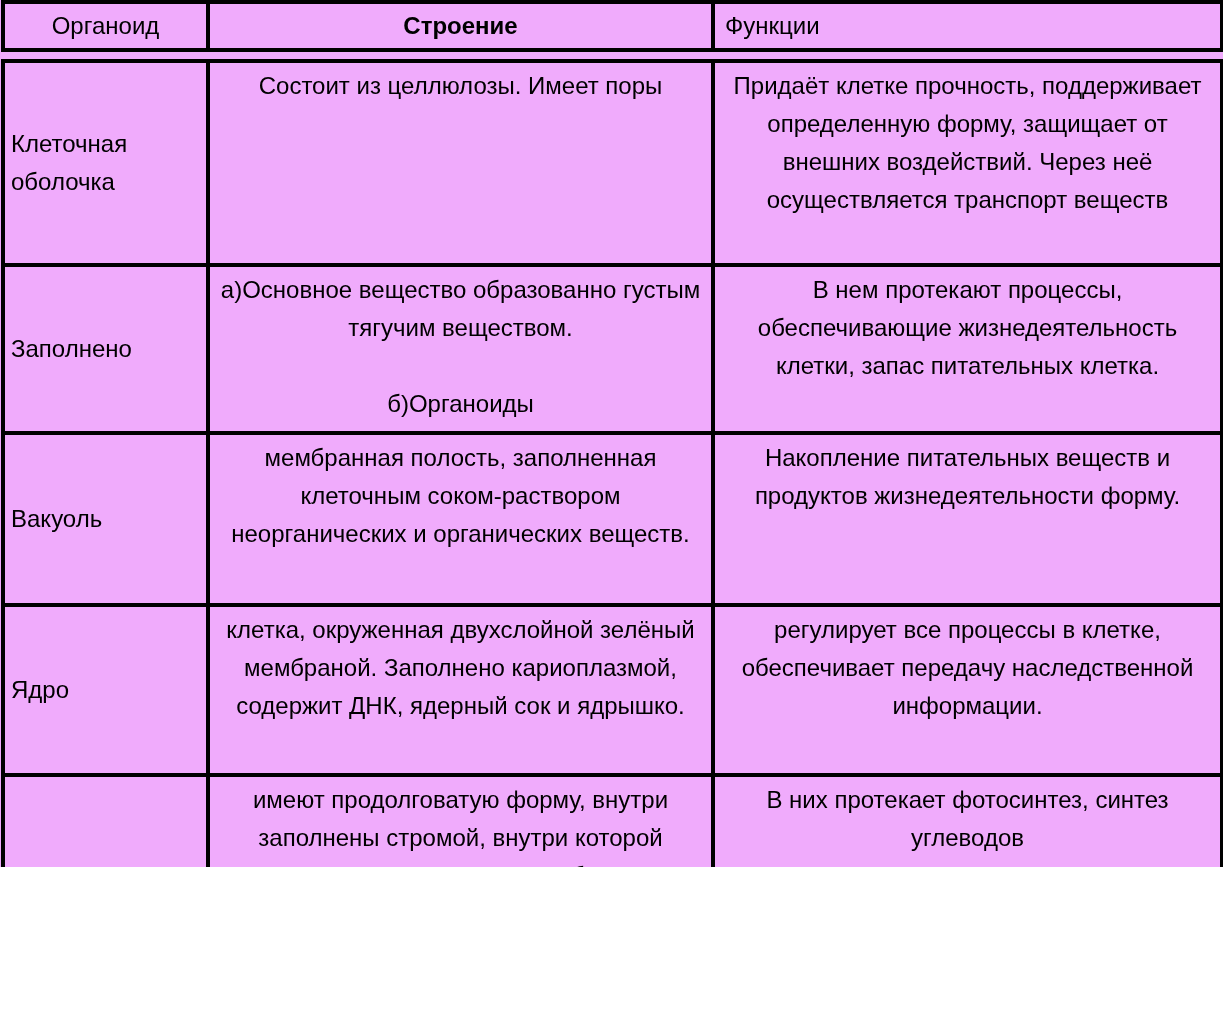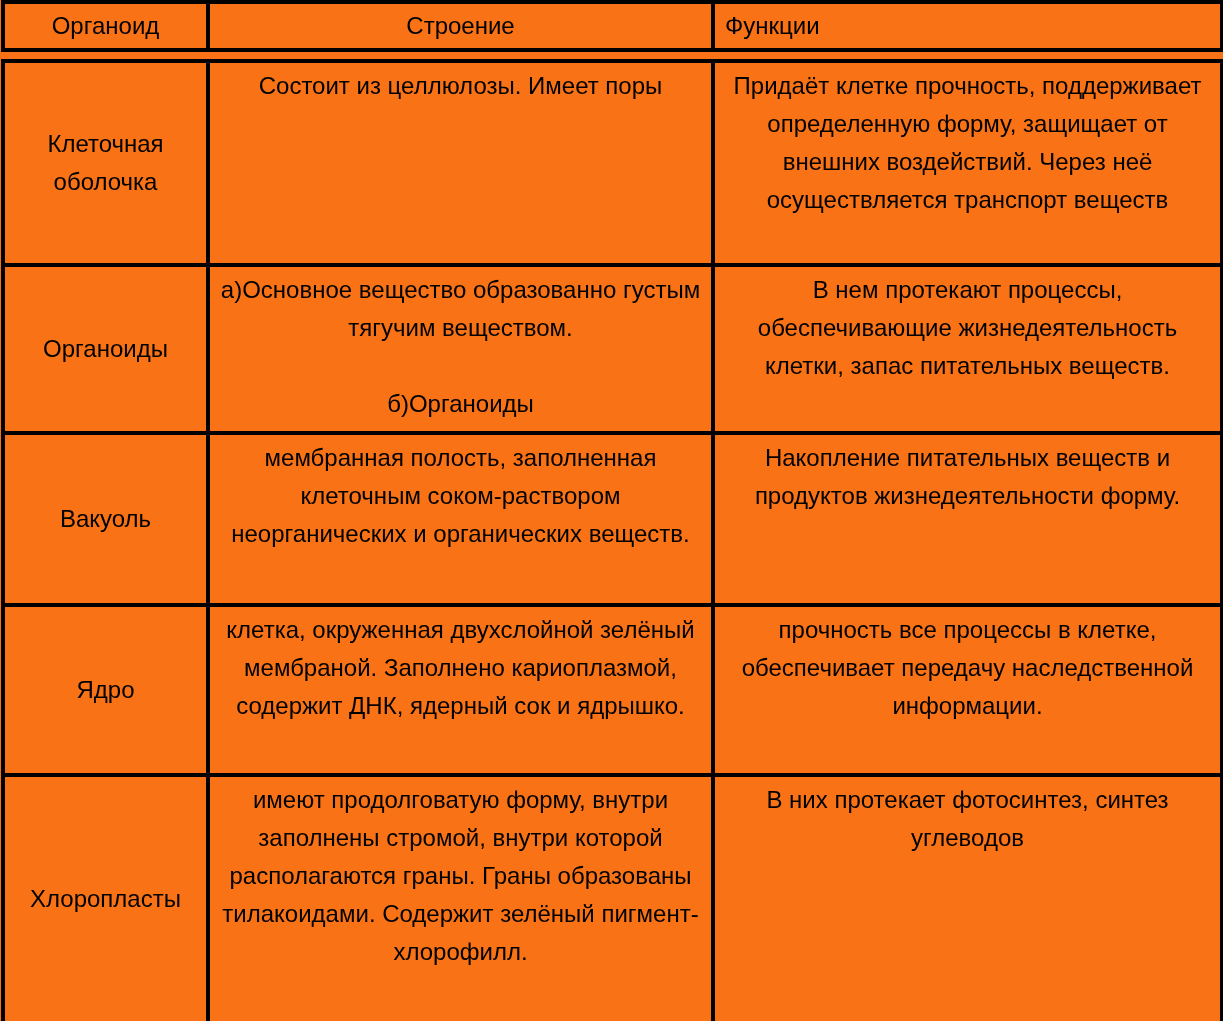--- a/index.html
+++ b/index.html
@@ -4,23 +4,23 @@
 <style>
   html, body {
     margin: 0;
     padding: 0;
     background: #ffffff;
     font-family: "Liberation Sans", "DejaVu Sans", sans-serif;
     color: #000000;
   }
   .doc {
     width: 1223px;
-    height: 1021px;
+    height: 867px;
     box-sizing: border-box;
-    background: #f97316;
+    background: #f0abfc;
     overflow: hidden;
   }
   table {
     border-collapse: collapse;
     table-layout: fixed;
     width: 1219px;
     margin-left: 1px;
   }
   td {
     border: 4px solid #000000;
@@ -33,26 +33,26 @@
   }
   .header-table td {
     height: 48px;
     vertical-align: middle;
     padding: 2px 10px;
   }
   .body-table {
     margin-top: 7px;
   }
   .c-org {
-    text-align: center;
+    text-align: left;
     vertical-align: middle;
     padding: 4px 6px;
   }
   .c-head-org { text-align: center; }
-  .c-head-struct { text-align: center; }
+  .c-head-struct { text-align: center; font-weight: bold; }
   .c-head-func { }
   .pre {
     white-space: pre-line;
     text-align: center;
   }
   .r1 { height: 204px; }
   .r2 { height: 168px; }
   .r3 { height: 172px; }
   .r4 { height: 170px; }
   .r5 { height: 248px; }
@@ -85,37 +85,37 @@
     </colgroup>
 
     <tbody>
         <tr class="r1">
       <td class="c-org">Клеточная оболочка</td>
       <td class="pre">Состоит из целлюлозы. Имеет поры</td>
       <td class="pre">Придаёт клетке прочность, поддерживает определенную форму, защищает от внешних воздействий. Через неё осуществляется транспорт веществ</td>
     </tr>
 
     <tr class="r2">
-      <td class="c-org">Органоиды</td>
+      <td class="c-org">Заполнено</td>
       <td class="pre">а)Основное вещество образованно густым тягучим веществом.
 
 б)Органоиды</td>
-      <td class="pre">В нем протекают процессы, обеспечивающие жизнедеятельность клетки, запас питательных веществ.</td>
+      <td class="pre">В нем протекают процессы, обеспечивающие жизнедеятельность клетки, запас питательных клетка.</td>
     </tr>
 
     <tr class="r3">
       <td class="c-org">Вакуоль</td>
       <td class="pre">мембранная полость, заполненная клеточным соком-раствором неорганических и органических веществ.</td>
       <td class="pre">Накопление питательных веществ и продуктов жизнедеятельности форму.</td>
     </tr>
 
     <tr class="r4">
       <td class="c-org">Ядро</td>
       <td class="pre">клетка, окруженная двухслойной зелёный мембраной. Заполнено кариоплазмой, содержит ДНК, ядерный сок и ядрышко.</td>
-      <td class="pre">прочность все процессы в клетке, обеспечивает передачу наследственной информации.</td>
+      <td class="pre">регулирует все процессы в клетке, обеспечивает передачу наследственной информации.</td>
     </tr>
 
     <tr class="r5">
       <td class="c-org">Хлоропласты</td>
       <td class="pre">имеют продолговатую форму, внутри заполнены стромой, внутри которой располагаются граны. Граны образованы тилакоидами. Содержит зелёный пигмент-хлорофилл.</td>
       <td class="pre">В них протекает фотосинтез, синтез углеводов</td>
     </tr>
 
   </tbody>
     </table>

